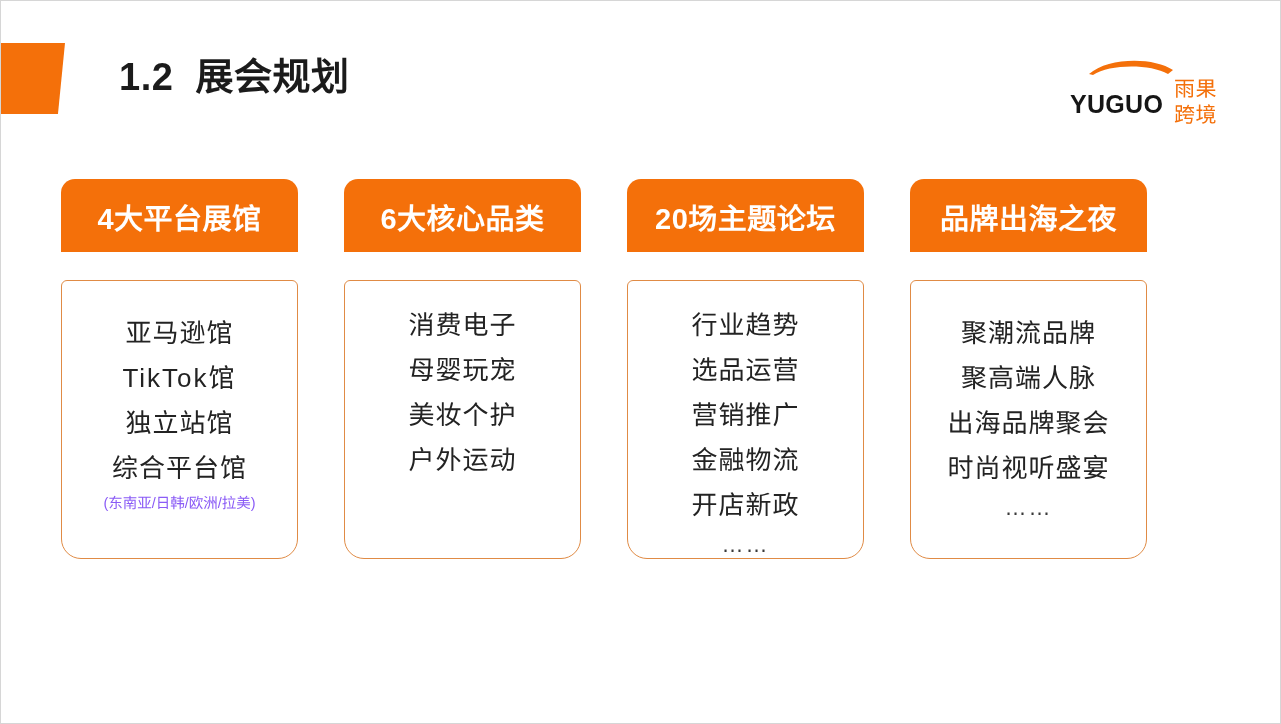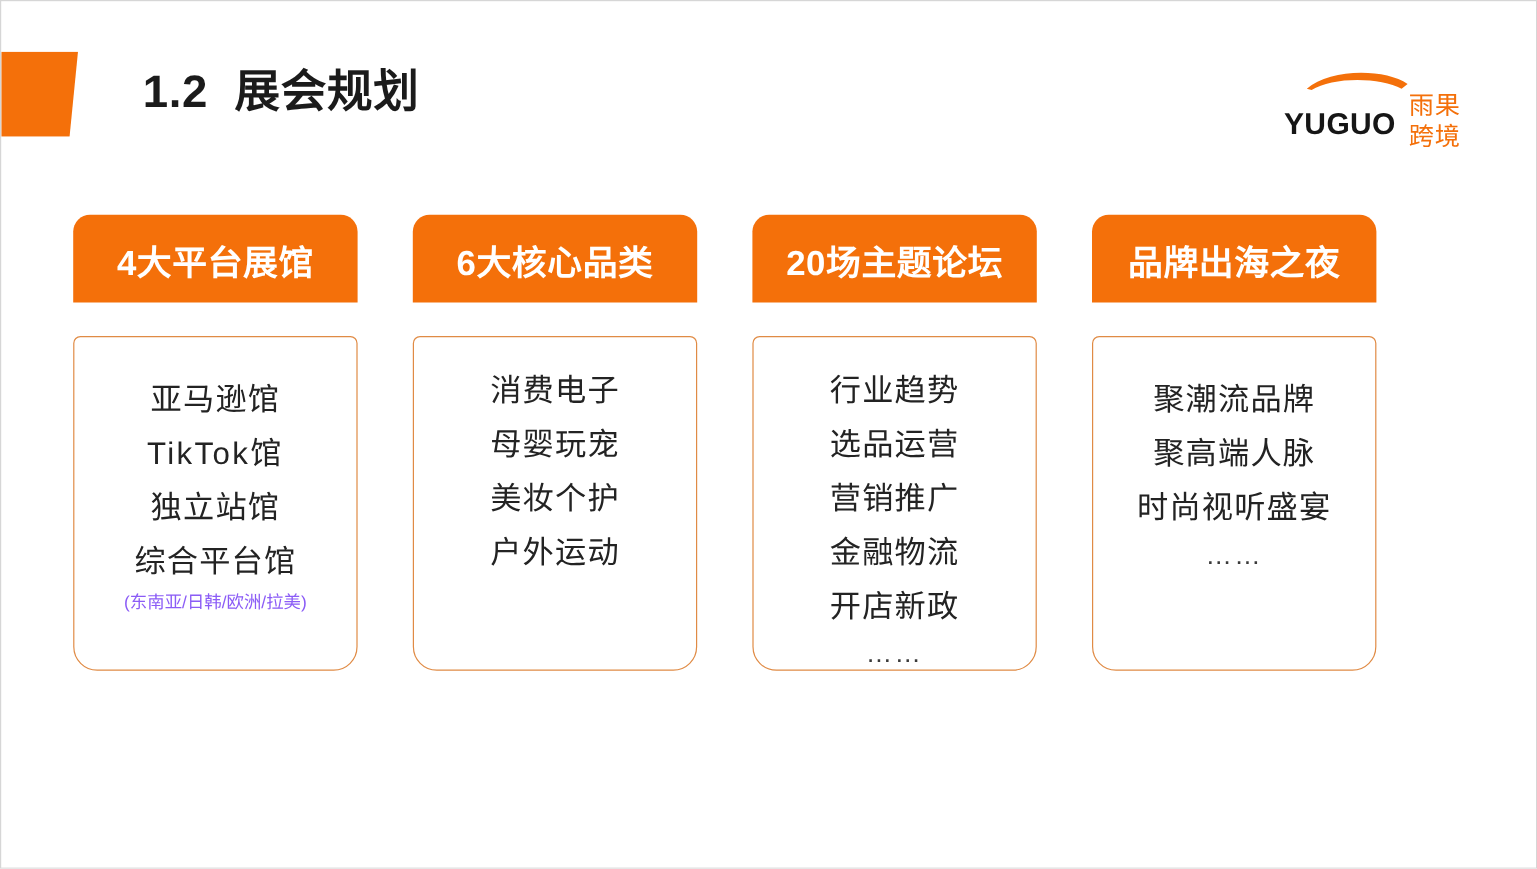--- a/index.html
+++ b/index.html
@@ -194,19 +194,20 @@
         <div class="item">开店新政</div>
         <div class="ellipsis">……</div>
       </div>
     </div>
 
     <div class="column">
       <div class="col-header">品牌出海之夜</div>
       <div class="col-body pad-top-lg">
         <div class="item">聚潮流品牌</div>
         <div class="item">聚高端人脉</div>
+        <div class="item">出海品牌聚会</div>
         <div class="item">时尚视听盛宴</div>
         <div class="ellipsis">……</div>
       </div>
     </div>
 
   </div>
 </div>
 
 </body></html>

